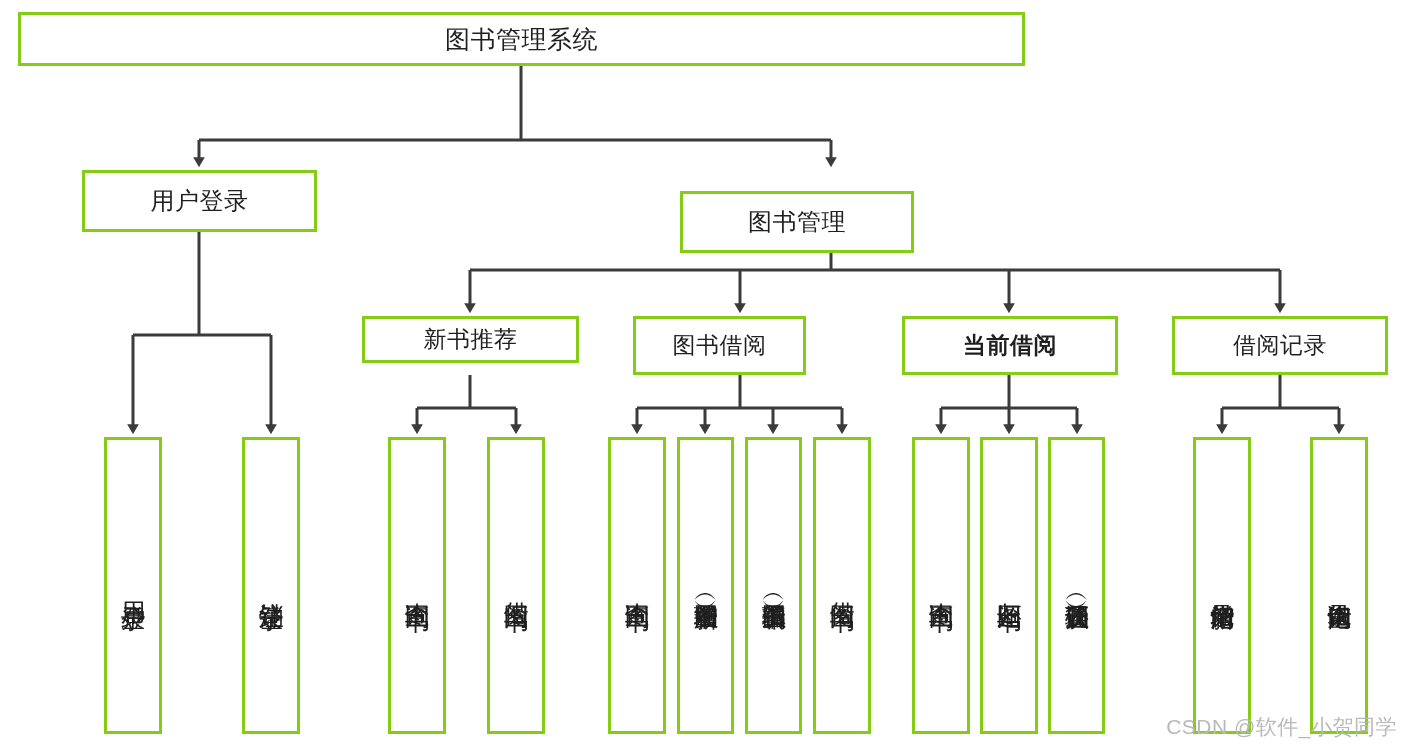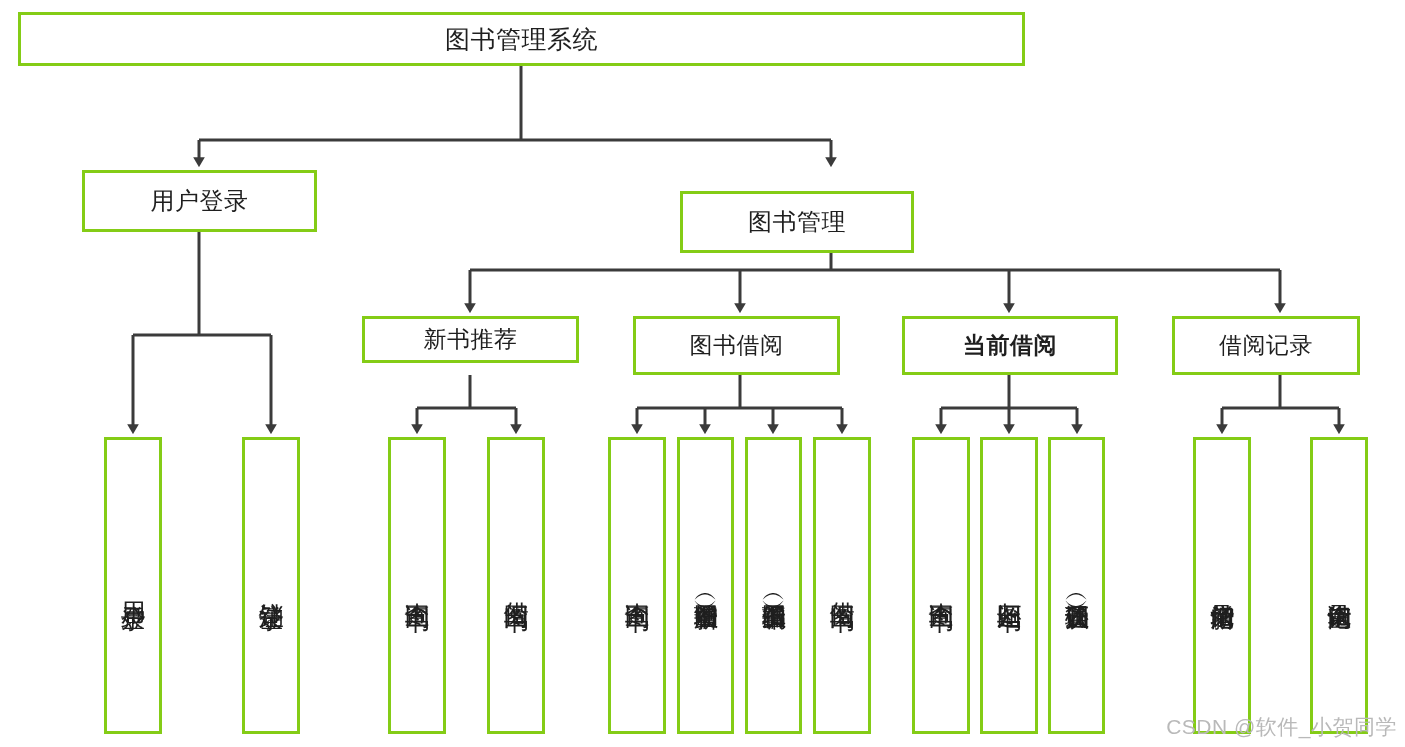--- a/index.html
+++ b/index.html
@@ -135,27 +135,27 @@
   <div class="node lvl2" style="left:82px; top:170px; width:235px; height:62px;">
     <span class="node-label">用户登录</span>
   </div>
   <div class="node lvl2" style="left:680px; top:170px; width:234px; height:62px;margin-top:21px;">
     <span class="node-label">图书管理</span>
   </div>
 
   <div class="node lvl3" style="left:362px; top:316px; width:217px; height:47px;">
     <span class="node-label">新书推荐</span>
   </div>
-  <div class="node lvl3" style="left:633px; top:316px; width:207px; height:59px;">
+  <div class="node lvl3" style="left:633px; top:316px; width:173px; height:59px;">
     <span class="node-label">图书借阅</span>
   </div>
   <div class="node lvl3" style="left:902px; top:316px; width:216px; height:59px;font-weight:bold;">
     <span class="node-label">当前借阅</span>
   </div>
-  <div class="node lvl3" style="left:1172px; top:316px; width:188px; height:59px;align-items:center;">
+  <div class="node lvl3" style="left:1172px; top:316px; width:216px; height:59px;align-items:center;">
     <span class="node-label">借阅记录</span>
   </div>
 
   <div class="node leaf" style="left:104px; top:437px; width:58px; height:297px;">
     <span class="node-label">用户登录</span>
   </div>
   <div class="node leaf" style="left:242px; top:437px; width:58px; height:297px;">
     <span class="node-label">注销登录</span>
   </div>
 

